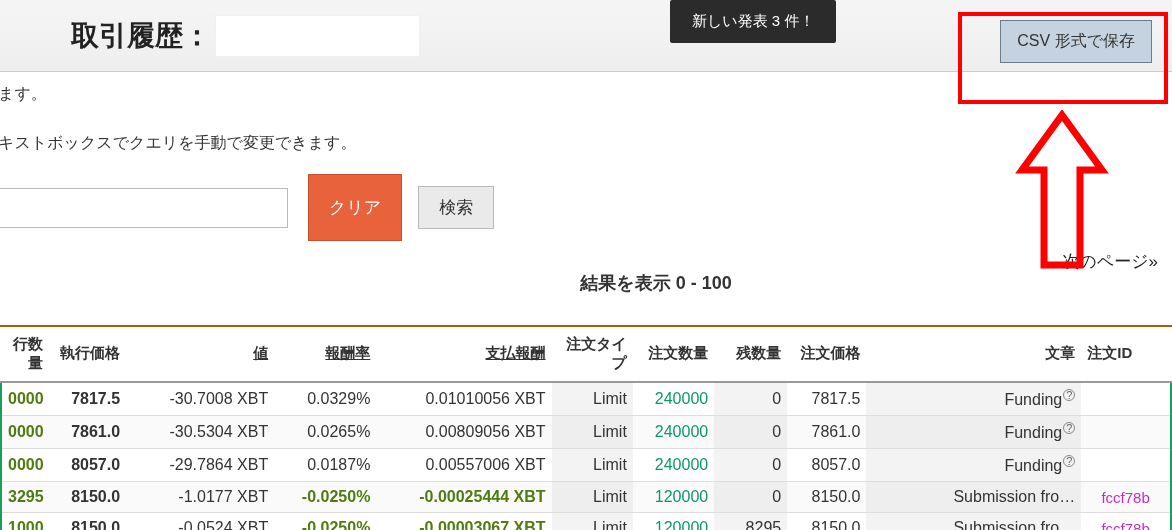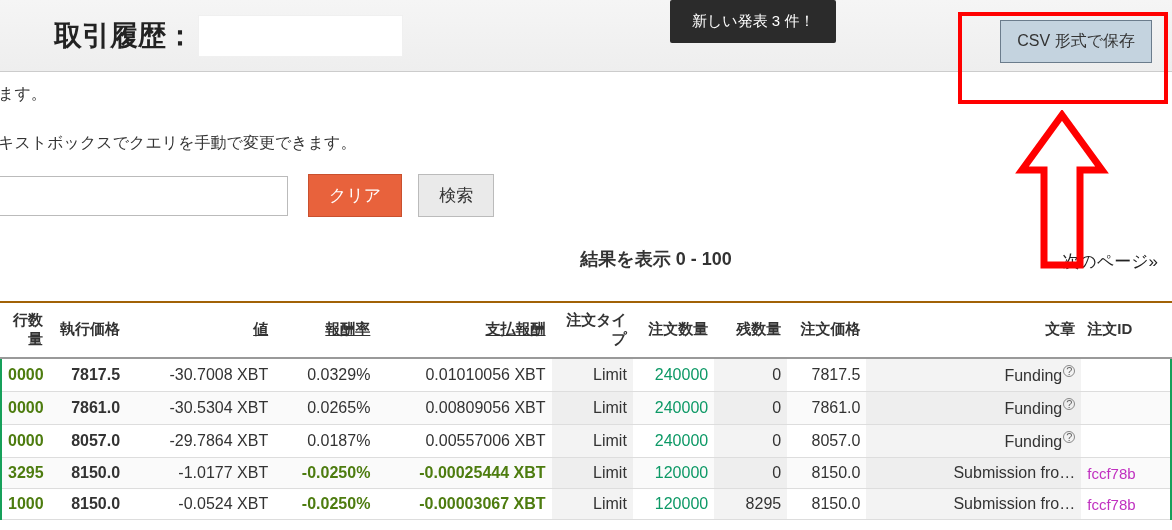--- a/index.html
+++ b/index.html
@@ -12,21 +12,21 @@
       height: 530px;
       overflow: hidden;
       position: relative;
     }
     
     .header-bar {
       background: linear-gradient(#f5f5f5, #eeeeee);
       border-bottom: 1px solid #ccc;
       height: 72px;
       position: relative;
-      padding-left: 54px;
+      padding-left: 71px;
       display: flex;
       align-items: center;
     }
     .header-title {
       font-size: 28px;
       font-weight: bold;
       color: #222;
     }
     .header-input {
       width: 205px;
@@ -101,21 +101,21 @@
       width: 290px;
       height: 40px;
       border: 1px solid #bbb;
       background: #fff;
       margin-right: 20px;
     }
     .clear-btn {
       background: #e8623c;
       color: #fff;
       border: 1px solid #c9502e;
-      padding: 9px 20px;
+      padding: 21px 20px;
       font-size: 17px;
       cursor: pointer;
     }
     .search-btn {
       background: #eaeaea;
       color: #333;
       border: 1px solid #bbb;
       padding: 9px 20px;
       font-size: 17px;
       cursor: pointer;
@@ -160,21 +160,21 @@
     td {
       padding: 6px 6px;
       font-size: 16px;
       text-align: right;
       border-bottom: 1px solid #ddd;
     }
     td.txt-green { color: #4d7c0f; font-weight: bold; }
     td.txt-green2 { color: #0d9966; }
     td.txt-bold { font-weight: bold; }
     td.txt-gray { background: #f3f3f3; }
-    td.txt-left { text-align: left; }
+    td.txt-left { text-align: center; }
     td.order-id { color: #c030c0; font-size: 15px; }
     tr:nth-child(odd) td { background: #fff; }
     tr:nth-child(even) td { background: #fafafa; }
     tr:nth-child(odd) td.txt-gray { background: #f3f3f3; }
     tr:nth-child(even) td.txt-gray { background: #eeeeee; }
     .qmark {
       display: inline-block;
       font-size: 11px;
       vertical-align: super;
       color: #666;

